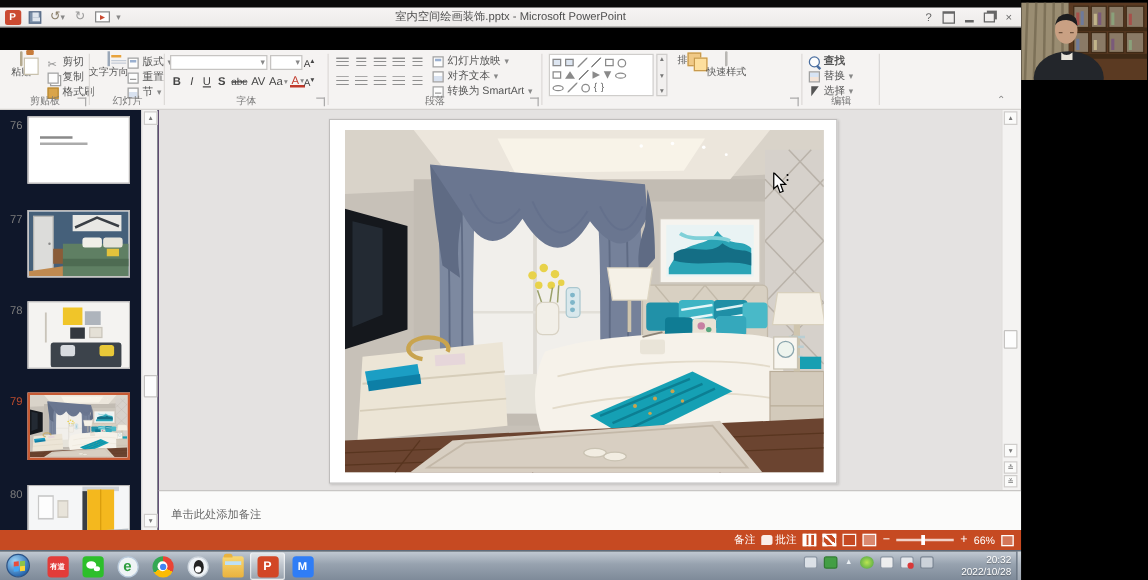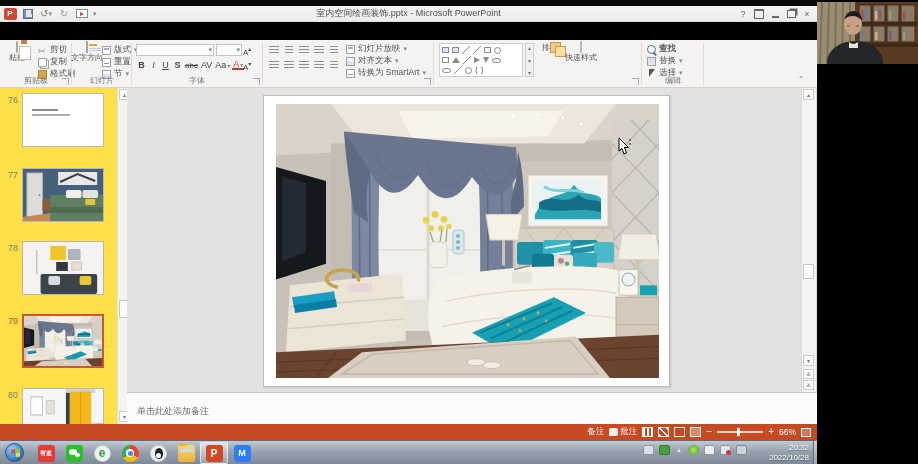--- a/index.html
+++ b/index.html
@@ -118,22 +118,22 @@
   .mi-find { border-radius:50%; border-color:#4a6ea0; }
   .mi-find::after { content:""; position:absolute; right:-2px; bottom:-2px; width:4px; height:1.5px; background:#4a6ea0; transform:rotate(45deg); }
   .mi-replace { background:linear-gradient(#d8e4f4 50%, #f4e4d8 50%); }
   .mi-select { border:none; background:none; }
   .mi-select::before { content:""; position:absolute; left:2px; top:0; border-top:8px solid #555; border-right:6px solid transparent; }
   .collapse { position:absolute; right:10px; bottom:3px; width:12px; height:10px; color:#888; font-size:8px;
               display:flex; align-items:center; justify-content:center; }
 
   
   .workspace { position:absolute; left:0; top:88px; width:817px; height:336px; }
-  .panel { position:absolute; left:0; top:0; width:133px; height:336px; background:#fde047;
-           border-right:2px solid #a21caf; overflow:hidden; }
+  .panel { position:absolute; left:0; top:0; width:133px; height:336px; background:#0f172a;
+           border-right:6px solid #a21caf; overflow:hidden; }
   .pslide { position:absolute; left:0; width:127px; }
   .pnum { position:absolute; left:2px; top:2px; width:16px; text-align:right; font-size:9px; color:#7c7c7c; }
   .pnum.sel { color:#bd4b2d; }
   .pthumb { position:absolute; left:22px; top:0; width:82px; height:54px; background:#fff;
             border:1px solid #b9b7b6; overflow:hidden; }
   .pthumb.sel { border:2px solid #c75a33; }
   .pthumb svg { display:block; width:100%; height:100%; }
   .t76line1 { position:absolute; left:9px; top:15px; width:26px; height:2px; background:#8a8a8a; }
   .t76line2 { position:absolute; left:9px; top:20px; width:38px; height:2px; background:#ababab; }
   .pscroll { position:absolute; right:1px; top:0; width:13px; height:336px; background:#f4f3f2; border-left:1px solid #e2e0de; }
@@ -522,20 +522,21 @@
               <span class="mi mi-section"></span>
               <span>对齐文本</span>
               <span class="caret">▾</span>
             </div>
           <div class="rowbtn">
               <span class="mi mi-reset"></span>
               <span>转换为 SmartArt</span>
               <span class="caret">▾</span>
             </div>
         </div>
+        <div class="grp-label">段落</div>
         <span class="launcher"></span>
       </div>
       <div class="gsep" style="left:433px;"></div>
 
       <div class="grp" style="left:435px; width:205px;">
         <div class="shapebox">
           <div class="shrow">
             <span class="sh sh-sqf"></span>
             <span class="sh sh-sqf"></span>
             <span class="sh sh-ln"></span>

